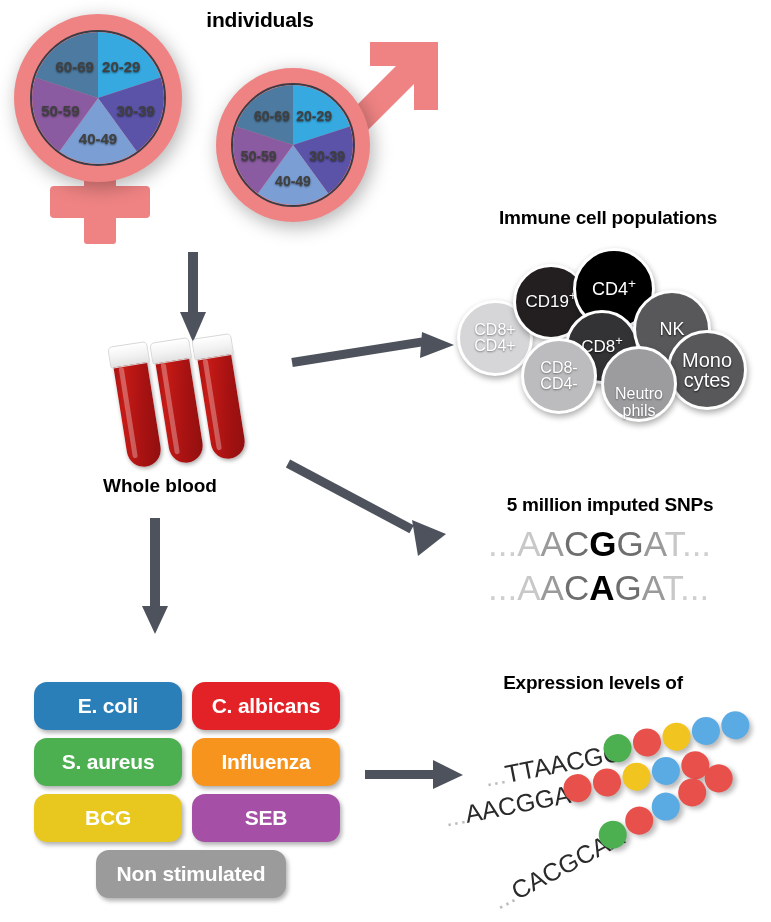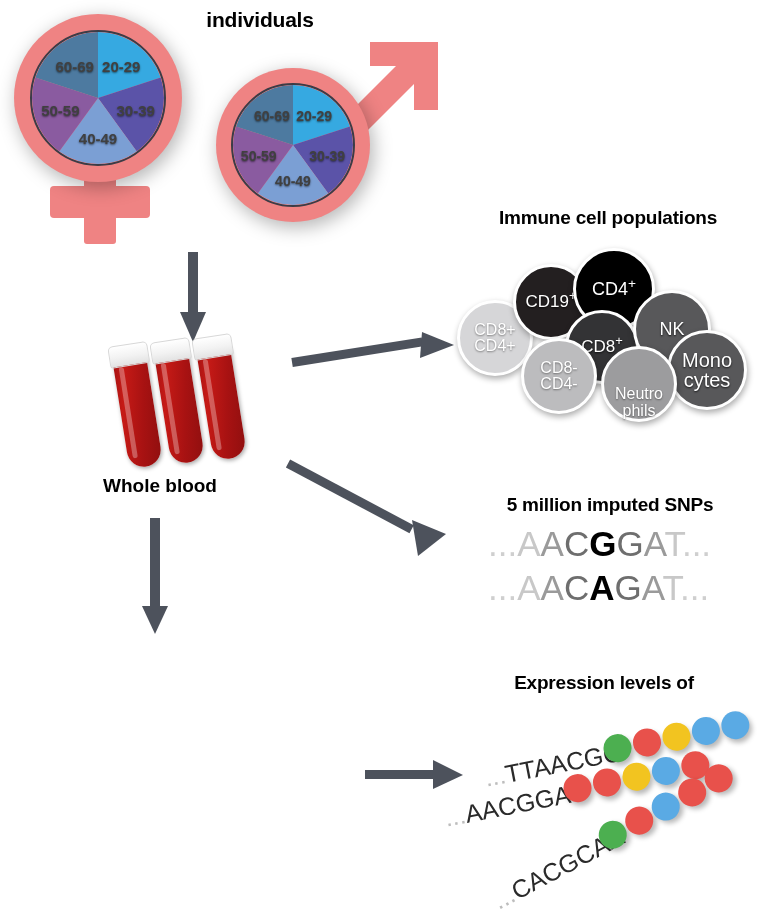--- a/index.html
+++ b/index.html
@@ -30,21 +30,21 @@
   }
   #title-immune {
     left: 452px; top: 207px; width: 312px;
     font-size: 19px;
   }
   #title-snps {
     left: 460px; top: 494px; width: 300px;
     font-size: 19px;
   }
   #title-expression {
-    left: 440px; top: 672px; width: 328px;
+    left: 429px; top: 672px; width: 328px;
     font-size: 19px;
   }
   #label-whole-blood {
     left: 60px; top: 475px; width: 200px;
     font-size: 19px; font-weight: bold; color: #000;
     text-align: center;
   }
 
   
   .gender { position: absolute; }
@@ -327,20 +327,29 @@
           <span>CD4-</span>
         </div>
       </div>
     </div>
 
   <div class="abs" id="snp-block" style="left:488px; top:524px; width:250px; height:100px;">
     <div class="snp-line" id="snp-line-1" style="left:0; top:0;"><span class="dots">...</span><span class="faded">A</span><span class="mid">A</span><span class="dark">C</span><span class="hit">G</span><span class="dark">G</span><span class="mid">A</span><span class="faded">T</span><span class="dots">...</span></div>
     <div class="snp-line" id="snp-line-2" style="left:0; top:44px;"><span class="dots">...</span><span class="faded">A</span><span class="mid">A</span><span class="dark">C</span><span class="hit">A</span><span class="dark">G</span><span class="mid">A</span><span class="faded">T</span><span class="dots">...</span></div>
   </div>
 
+  <div class="abs" id="stimuli-panel" style="left:34px; top:682px; width:310px; height:212px;">
+      <div class="stim" style="left: 0px; top: 0px; width: 148px; height: 48px; background: rgb(43, 127, 184);">E. coli</div>
+      <div class="stim" style="left: 158px; top: 0px; width: 148px; height: 48px; background: rgb(227, 34, 39);">C. albicans</div>
+      <div class="stim" style="left: 0px; top: 56px; width: 148px; height: 48px; background: rgb(76, 175, 80);">S. aureus</div>
+      <div class="stim" style="left: 158px; top: 56px; width: 148px; height: 48px; background: rgb(247, 148, 30);">Influenza</div>
+      <div class="stim" style="left: 0px; top: 112px; width: 148px; height: 48px; background: rgb(232, 200, 30);">BCG</div>
+      <div class="stim" style="left: 158px; top: 112px; width: 148px; height: 48px; background: rgb(166, 79, 166);">SEB</div>
+      <div class="stim" style="left: 62px; top: 168px; width: 190px; height: 48px; background: rgb(155, 155, 155);">Non stimulated</div>
+    </div>
 
   <div class="abs" id="expression-panel" style="left:455px; top:740px; width:316px; height:175px;">
       <div class="strand" style="left: 30px; top: 22px; width: 300px; height: 34px; transform: rotate(-11deg);">
         <div class="seq" style="top: 4px;"><span class="lead">...</span><span>TTAACGG</span></div>
         <div class="bead" style="width: 28px; height: 28px; left: 122px; top: -2px; background: rgb(76, 175, 80);"></div>
         <div class="bead" style="width: 28px; height: 28px; left: 152px; top: -2px; background: rgb(232, 81, 75);"></div>
         <div class="bead" style="width: 28px; height: 28px; left: 182px; top: -2px; background: rgb(242, 196, 32);"></div>
         <div class="bead" style="width: 28px; height: 28px; left: 212px; top: -2px; background: rgb(90, 170, 228);"></div>
         <div class="bead" style="width: 28px; height: 28px; left: 242px; top: -2px; background: rgb(90, 170, 228);"></div>
       </div>

